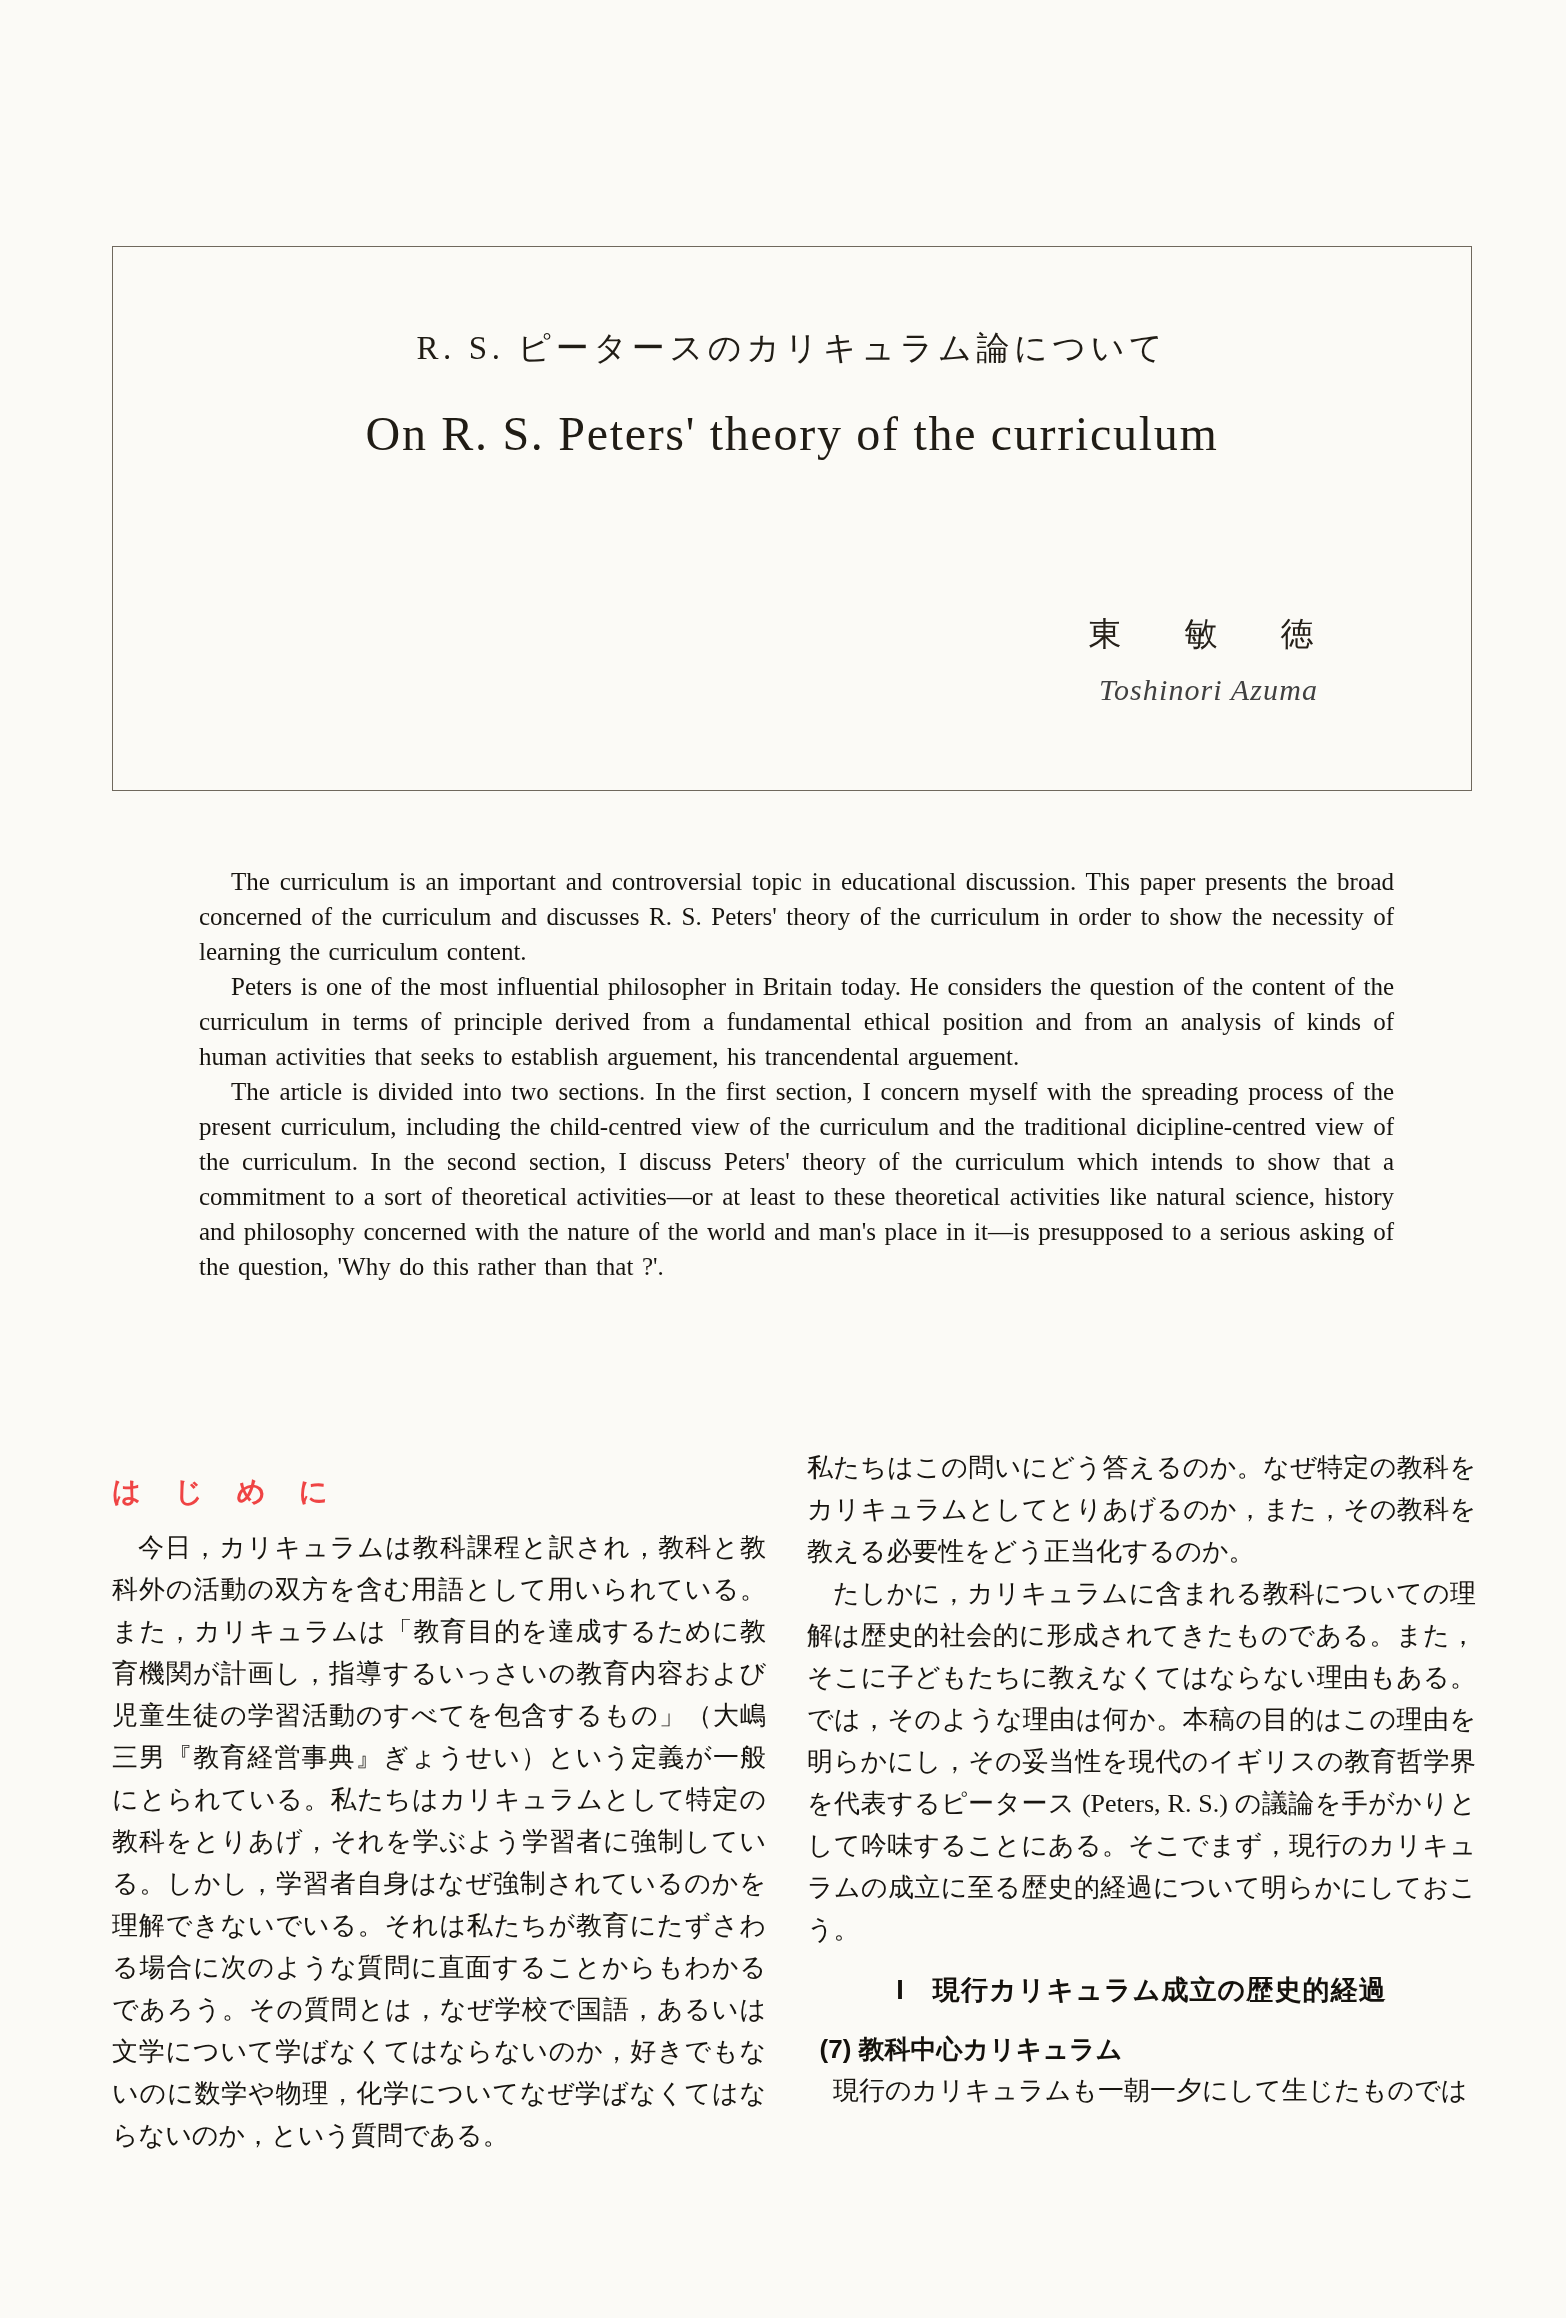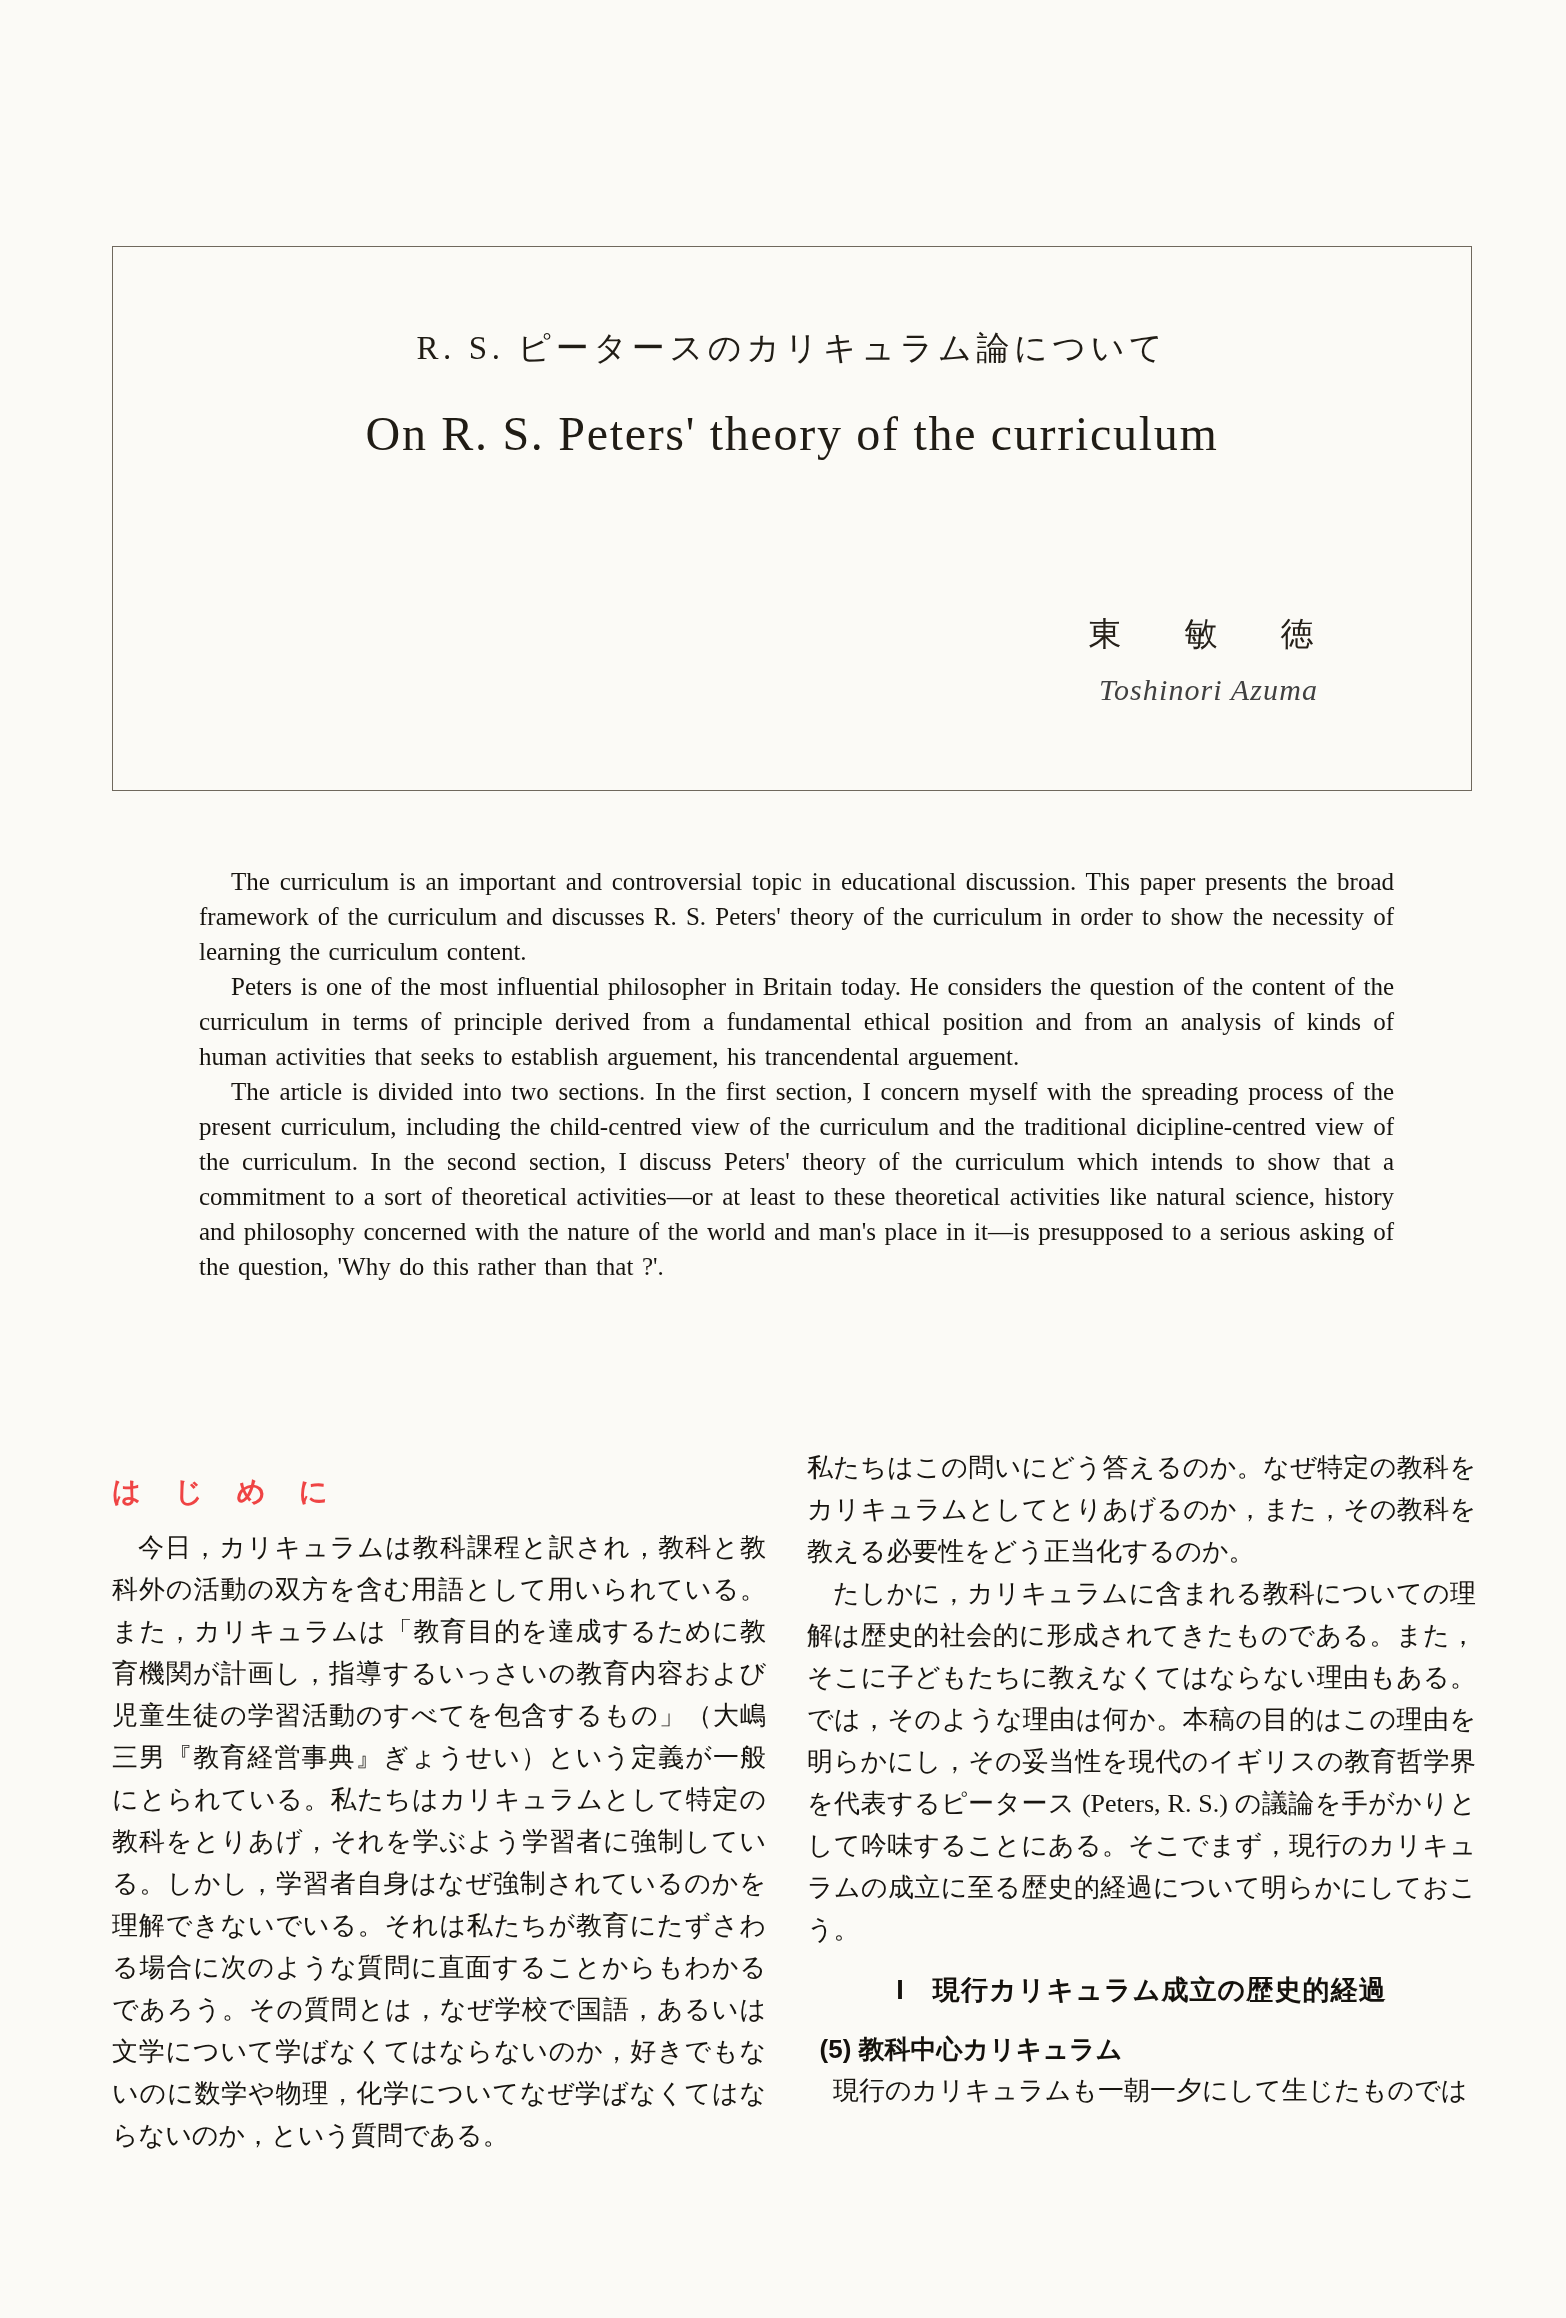--- a/index.html
+++ b/index.html
@@ -156,30 +156,30 @@
 <div class="title-box">
   <div class="title-ja">R. S. ピータースのカリキュラム論について</div>
   <div class="title-en">On R. S. Peters' theory of the curriculum</div>
   <div class="author-block">
     <div class="author-ja">東　敏　徳</div>
     <div class="author-en">Toshinori Azuma</div>
   </div>
 </div>
 
 <div class="abstract">
-  <p>The curriculum is an important and controversial topic in educational discussion. This paper presents the broad framework of the curriculum and discusses R. S. Peters' theory of the curriculum in order to show the necessity of learning the curriculum content.</p>
+  <p>The curriculum is an important and controversial topic in educational discussion. This paper presents the broad concerned of the curriculum and discusses R. S. Peters' theory of the curriculum in order to show the necessity of learning the curriculum content.</p>
   <p>Peters is one of the most influential philosopher in Britain today. He considers the question of the content of the curriculum in terms of principle derived from a fundamental ethical position and from an analysis of kinds of human activities that seeks to establish arguement, his trancendental arguement.</p>
   <p>The article is divided into two sections. In the first section, I concern myself with the spreading process of the present curriculum, including the child-centred view of the curriculum and the traditional dicipline-centred view of the curriculum. In the second section, I discuss Peters' theory of the curriculum which intends to show that a commitment to a sort of theoretical activities—or at least to these theoretical activities like natural science, history and philosophy concerned with the nature of the world and man's place in it—is presupposed to a serious asking of the question, 'Why do this rather than that ?'.</p>
 </div>
 
 <div class="col-left jp">
   <div class="intro-heading">は　じ　め　に</div>
   <p class="body-par">今日，カリキュラムは教科課程と訳され，教科と教科外の活動の双方を含む用語として用いられている。また，カリキュラムは「教育目的を達成するために教育機関が計画し，指導するいっさいの教育内容および児童生徒の学習活動のすべてを包含するもの」（大嶋三男『教育経営事典』ぎょうせい）という定義が一般にとられている。私たちはカリキュラムとして特定の教科をとりあげ，それを学ぶよう学習者に強制している。しかし，学習者自身はなぜ強制されているのかを理解できないでいる。それは私たちが教育にたずさわる場合に次のような質問に直面することからもわかるであろう。その質問とは，なぜ学校で国語，あるいは文学について学ばなくてはならないのか，好きでもないのに数学や物理，化学についてなぜ学ばなくてはならないのか，という質問である。</p>
 </div>
 
 <div class="col-right jp">
   <p class="par-flush">私たちはこの問いにどう答えるのか。なぜ特定の教科をカリキュラムとしてとりあげるのか，また，その教科を教える必要性をどう正当化するのか。</p>
   <p class="par-indent">たしかに，カリキュラムに含まれる教科についての理解は歴史的社会的に形成されてきたものである。また，そこに子どもたちに教えなくてはならない理由もある。では，そのような理由は何か。本稿の目的はこの理由を明らかにし，その妥当性を現代のイギリスの教育哲学界を代表するピータース (Peters, R. S.) の議論を手がかりとして吟味することにある。そこでまず，現行のカリキュラムの成立に至る歴史的経過について明らかにしておこう。</p>
   <div class="section-heading">I　現行カリキュラム成立の歴史的経過</div>
-  <div class="subsection-heading">(5) 教科中心カリキュラム</div>
+  <div class="subsection-heading">(7) 教科中心カリキュラム</div>
   <p class="par-indent">現行のカリキュラムも一朝一夕にして生じたものでは</p>
 </div>
 
 
 </body></html>

